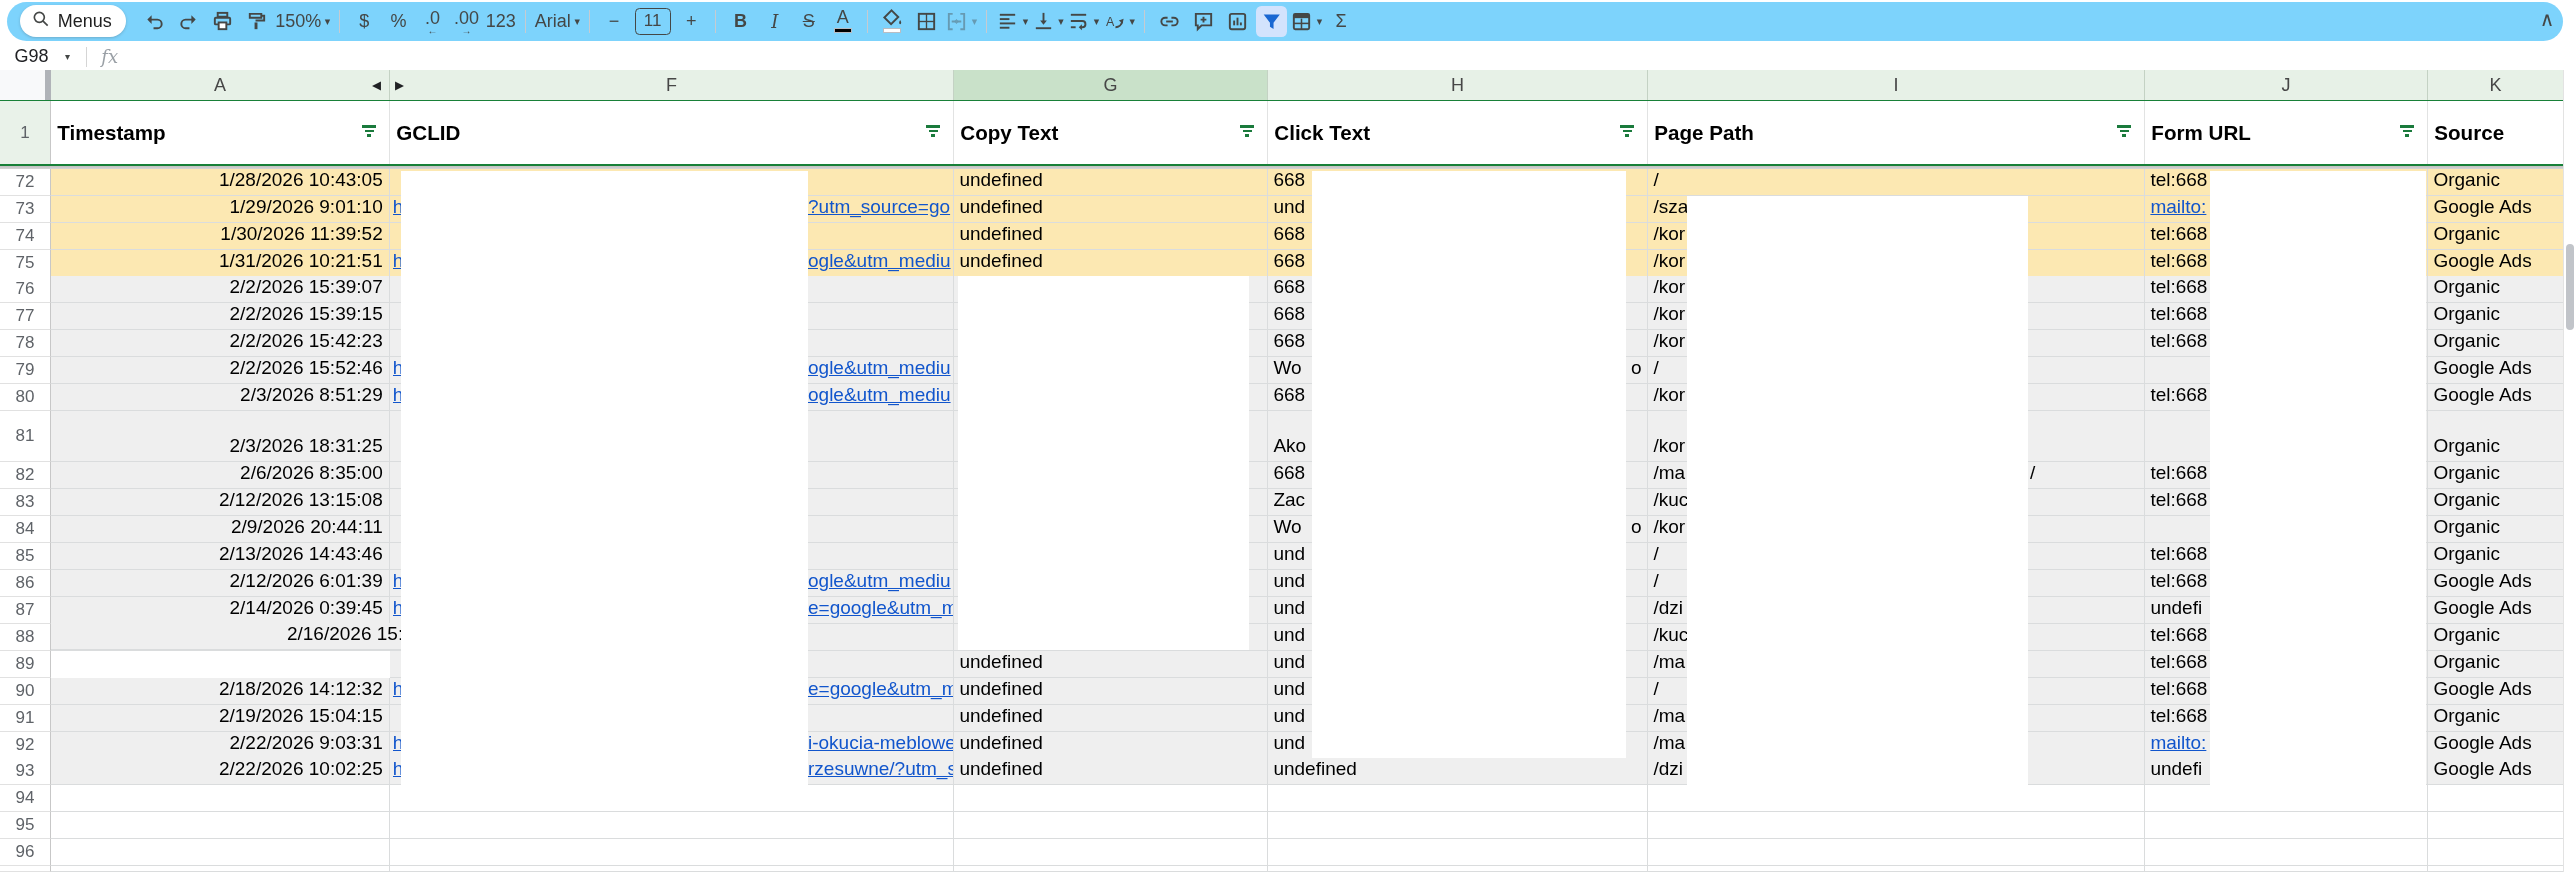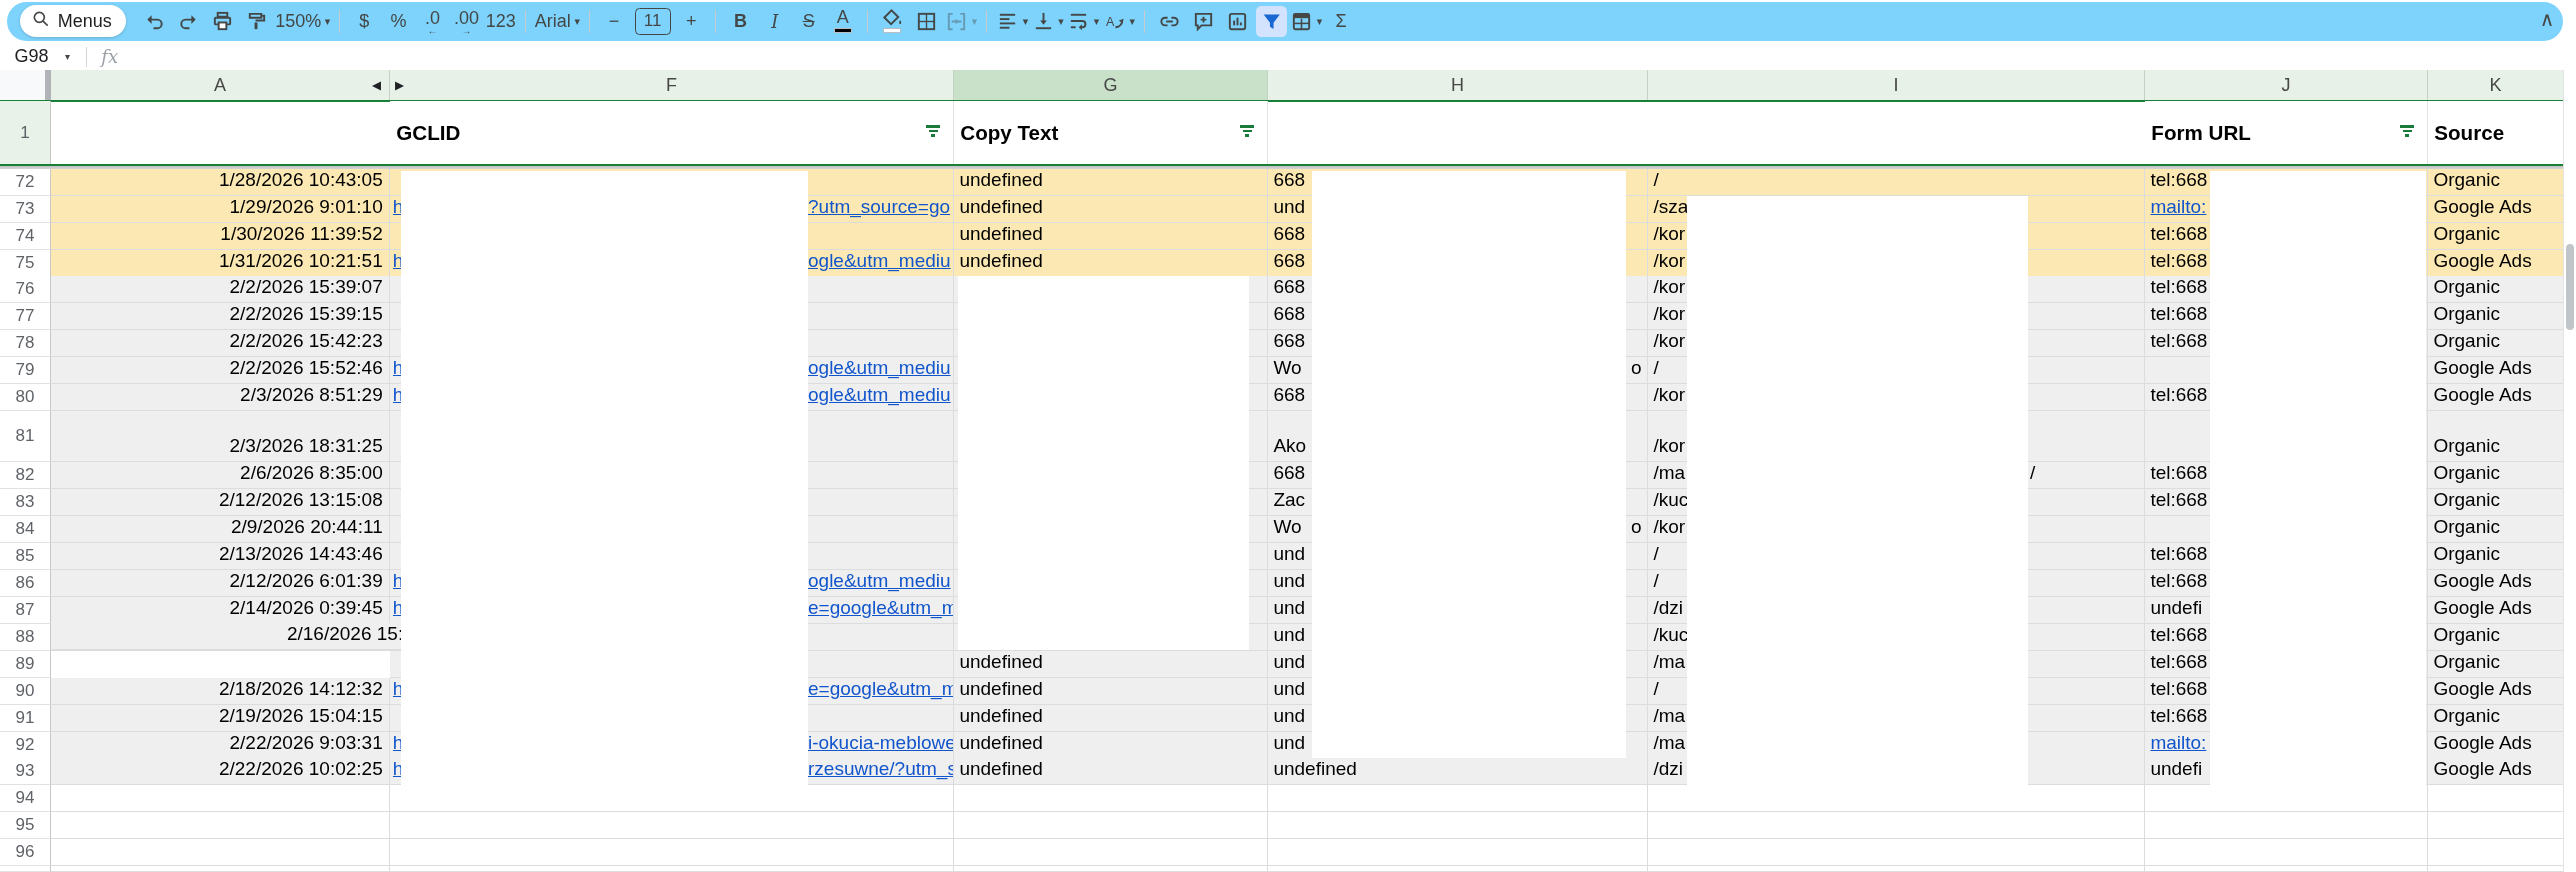--- a/index.html
+++ b/index.html
@@ -299,30 +299,54 @@
       <div class="col-letter" style="left: 1268px; width: 380px;">H</div>
       <div class="col-letter" style="left: 1648px; width: 497px;">I</div>
       <div class="col-letter" style="left: 2145px; width: 283px;">J</div>
       <div class="col-letter" style="left: 2428px; width: 136px;">K</div>
       <div class="hidden-arrow" style="left: 372px;">◀</div>
       <div class="hidden-arrow" style="left: 395px;">▶</div>
     </div>
 
   <div id="row1">
     <div id="row1-gutter">1</div>
+    <div class="hdr-cell" style="left: 51px; width: 339px;">
+        <div class="hdr-label">Timestamp</div>
+        <div class="hdr-filter">
+          <i style="width: 14.4px;"></i>
+          <i style="width: 9px;"></i>
+          <i style="width: 3.6px;"></i>
+        </div>
+      </div>
       <div class="hdr-cell" style="left: 390px; width: 564px;">
         <div class="hdr-label">GCLID</div>
         <div class="hdr-filter">
           <i style="width: 14.4px;"></i>
           <i style="width: 9px;"></i>
           <i style="width: 3.6px;"></i>
         </div>
       </div>
       <div class="hdr-cell" style="left: 954px; width: 314px;">
         <div class="hdr-label">Copy Text</div>
+        <div class="hdr-filter">
+          <i style="width: 14.4px;"></i>
+          <i style="width: 9px;"></i>
+          <i style="width: 3.6px;"></i>
+        </div>
+      </div>
+      <div class="hdr-cell" style="left: 1268px; width: 380px;">
+        <div class="hdr-label">Click Text</div>
+        <div class="hdr-filter">
+          <i style="width: 14.4px;"></i>
+          <i style="width: 9px;"></i>
+          <i style="width: 3.6px;"></i>
+        </div>
+      </div>
+      <div class="hdr-cell" style="left: 1648px; width: 497px;">
+        <div class="hdr-label">Page Path</div>
         <div class="hdr-filter">
           <i style="width: 14.4px;"></i>
           <i style="width: 9px;"></i>
           <i style="width: 3.6px;"></i>
         </div>
       </div>
       <div class="hdr-cell" style="left: 2145px; width: 283px;">
         <div class="hdr-label">Form URL</div>
         <div class="hdr-filter">
           <i style="width: 14.4px;"></i>

